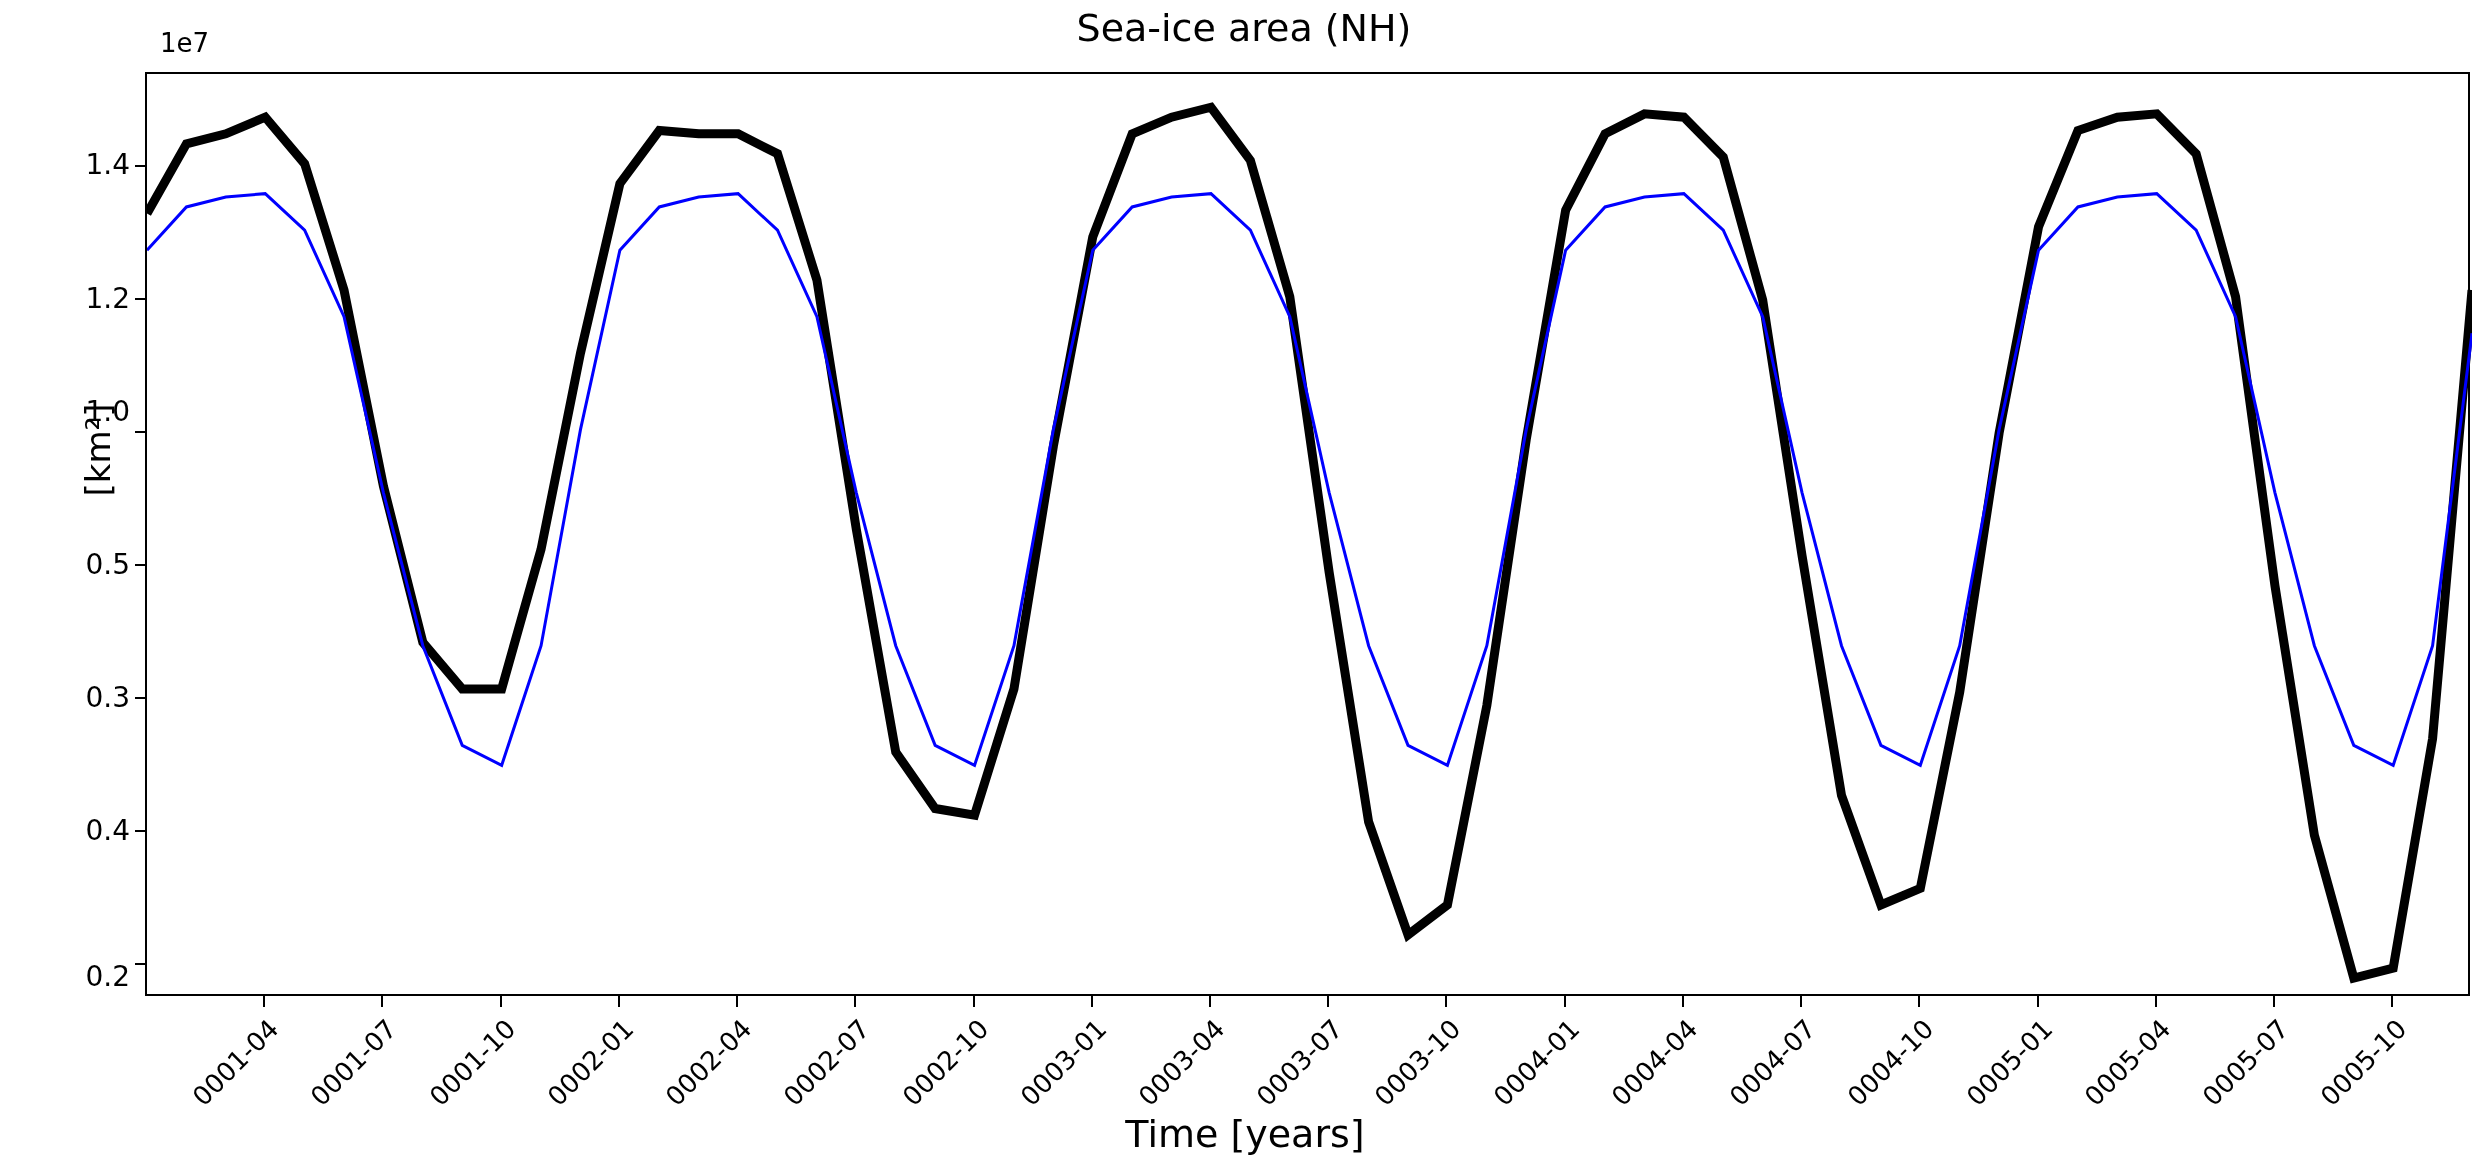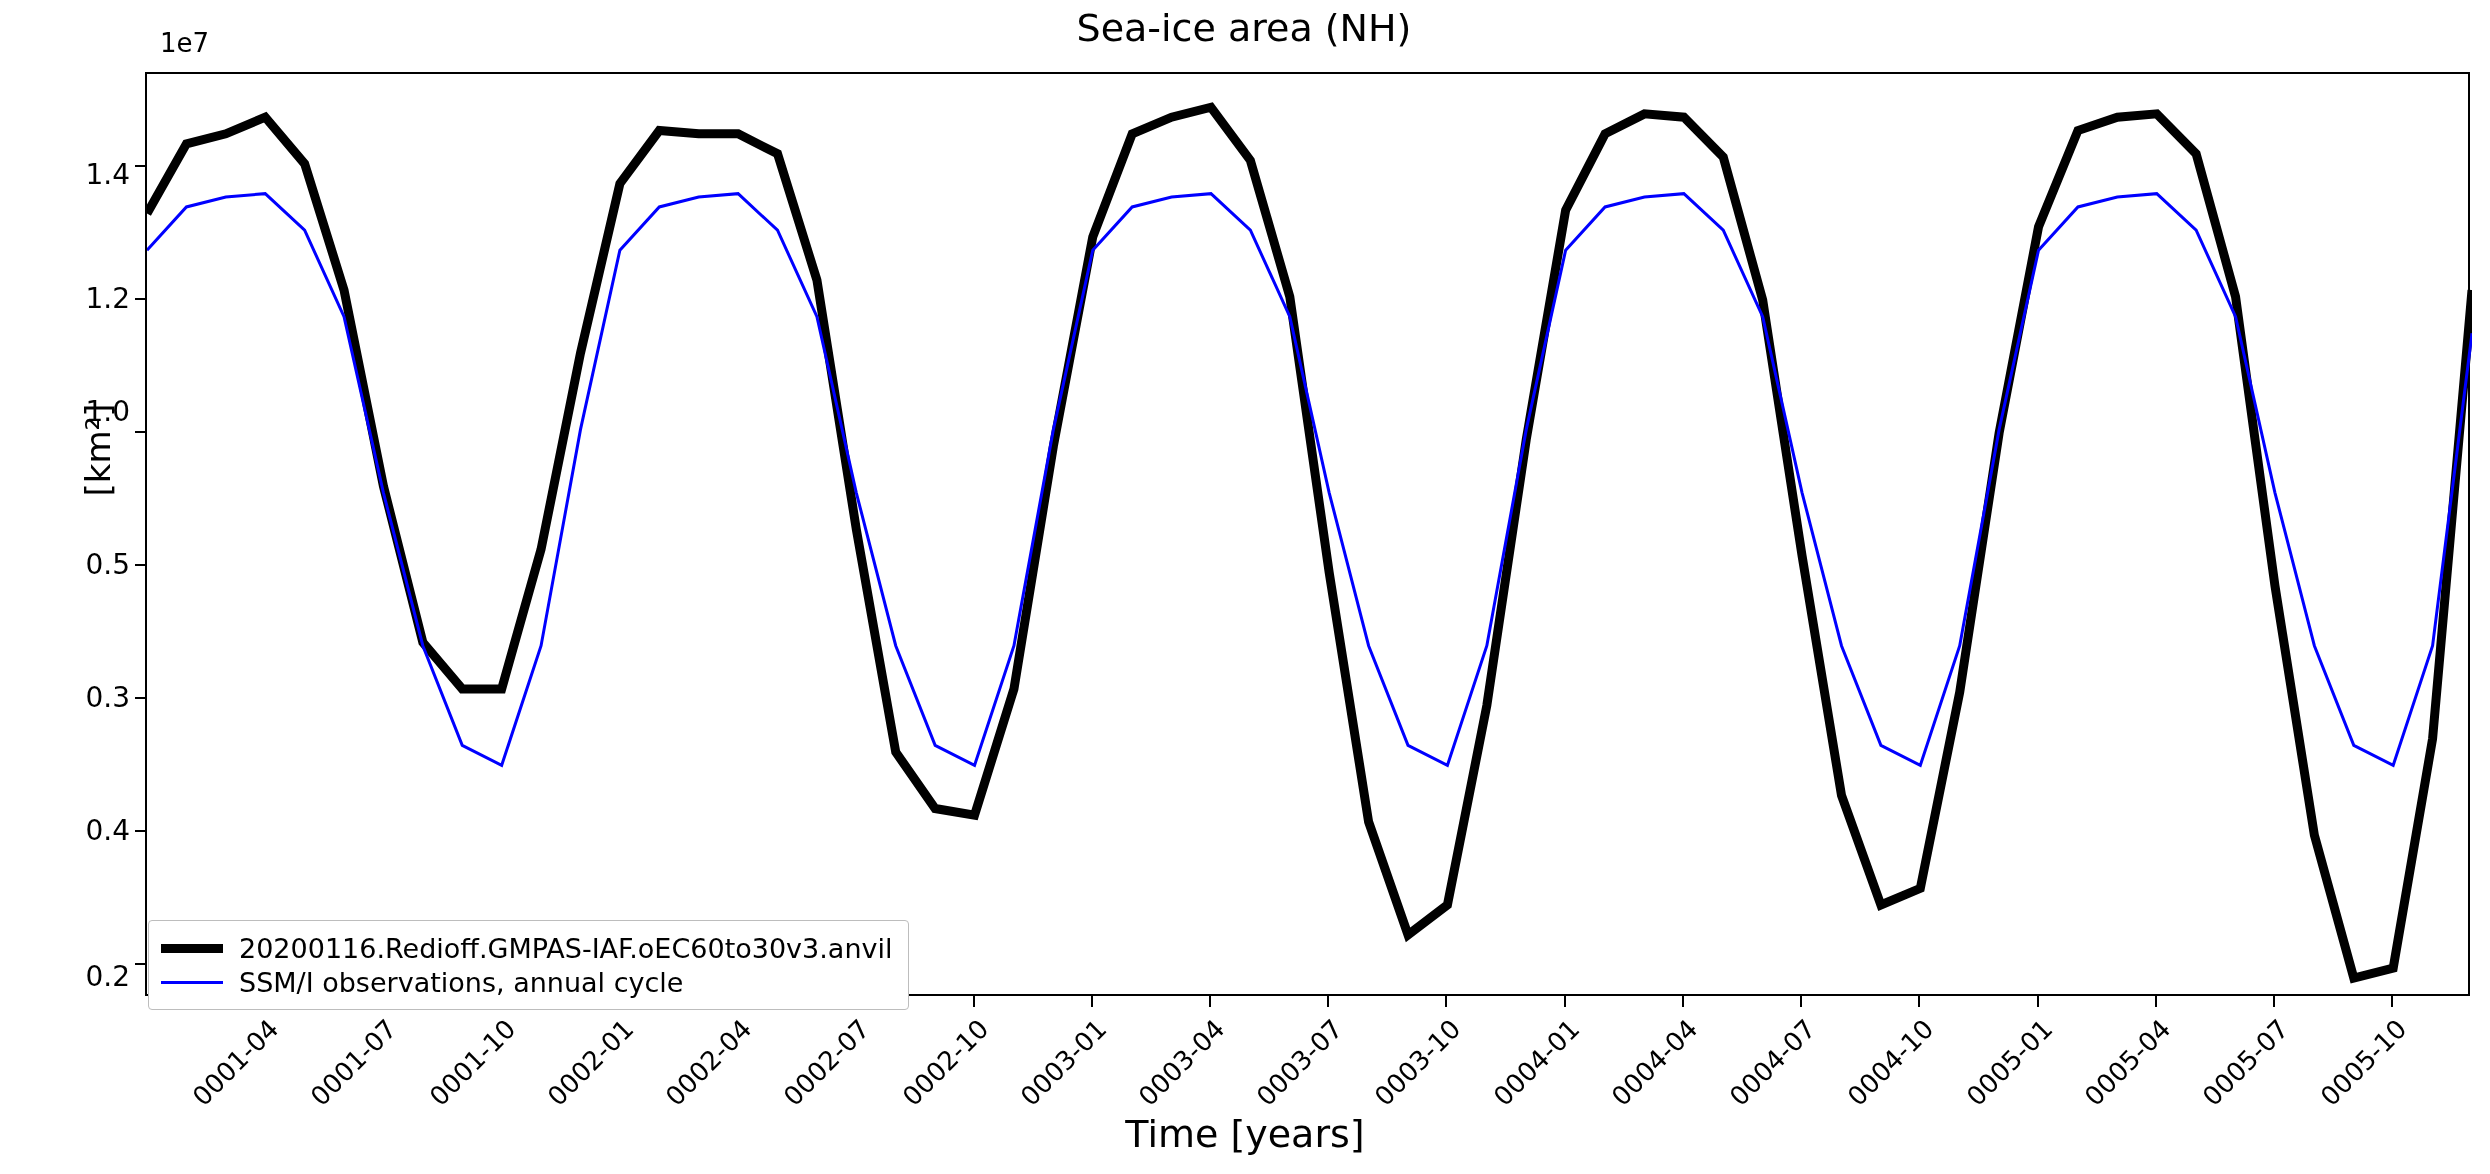--- a/index.html
+++ b/index.html
@@ -35,21 +35,21 @@
 
   <div id="exp-label">1e7</div>
 
   <div id="ytick-labels">
       <div class="ytick-label" style="top: 904px;">0.2</div>
       <div class="ytick-label" style="top: 757.813px;">0.4</div>
       <div class="ytick-label" style="top: 624.863px;">0.3</div>
       <div class="ytick-label" style="top: 491.914px;">0.5</div>
       <div class="ytick-label" style="top: 339px;">1.0</div>
       <div class="ytick-label" style="top: 226.014px;">1.2</div>
-      <div class="ytick-label" style="top: 102px;">1.4</div>
+      <div class="ytick-label" style="top: 92px;">1.4</div>
     </div>
   <div id="ytick-marks">
       <div class="ytick-mark" style="top: 890.763px;"></div>
       <div class="ytick-mark" style="top: 757.813px;"></div>
       <div class="ytick-mark" style="top: 624.863px;"></div>
       <div class="ytick-mark" style="top: 491.914px;"></div>
       <div class="ytick-mark" style="top: 358.964px;"></div>
       <div class="ytick-mark" style="top: 226.014px;"></div>
       <div class="ytick-mark" style="top: 93.0647px;"></div>
     </div>
@@ -100,24 +100,14 @@
       <div class="xtick-label" style="left: 1639.31px; width: 140px;">0004-10</div>
       <div class="xtick-label" style="left: 1757.53px; width: 140px;">0005-01</div>
       <div class="xtick-label" style="left: 1875.75px; width: 140px;">0005-04</div>
       <div class="xtick-label" style="left: 1993.97px; width: 140px;">0005-07</div>
       <div class="xtick-label" style="left: 2112.19px; width: 140px;">0005-10</div>
     </div>
 
   <div id="y-axis-label">[km²]</div>
   <div id="x-axis-label">Time [years]</div>
 
-  <div id="legend">
-    <div class="legend-row">
-      <span class="legend-swatch thick"></span>
-      <span class="legend-text">20200116.Redioff.GMPAS-IAF.oEC60to30v3.anvil</span>
-    </div>
-    <div class="legend-row">
-      <span class="legend-swatch thin"></span>
-      <span class="legend-text">SSM/I observations, annual cycle</span>
-    </div>
-  </div>
 
 </div>
 
 </body></html>

